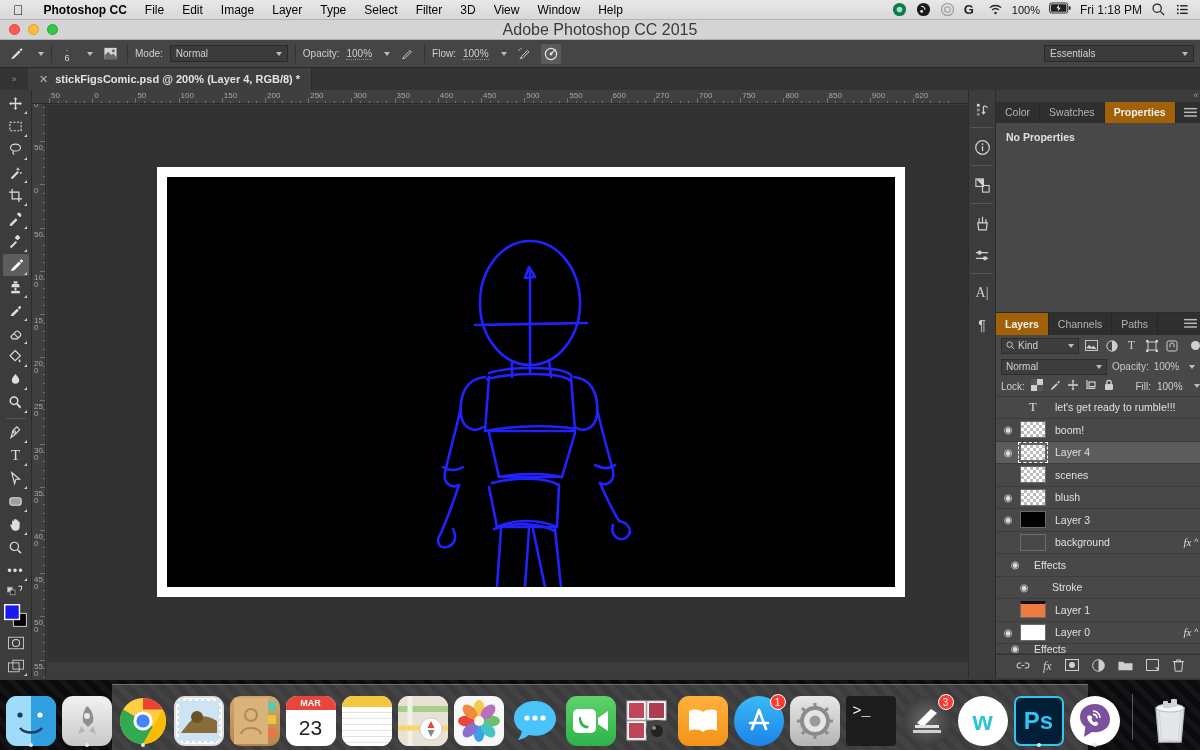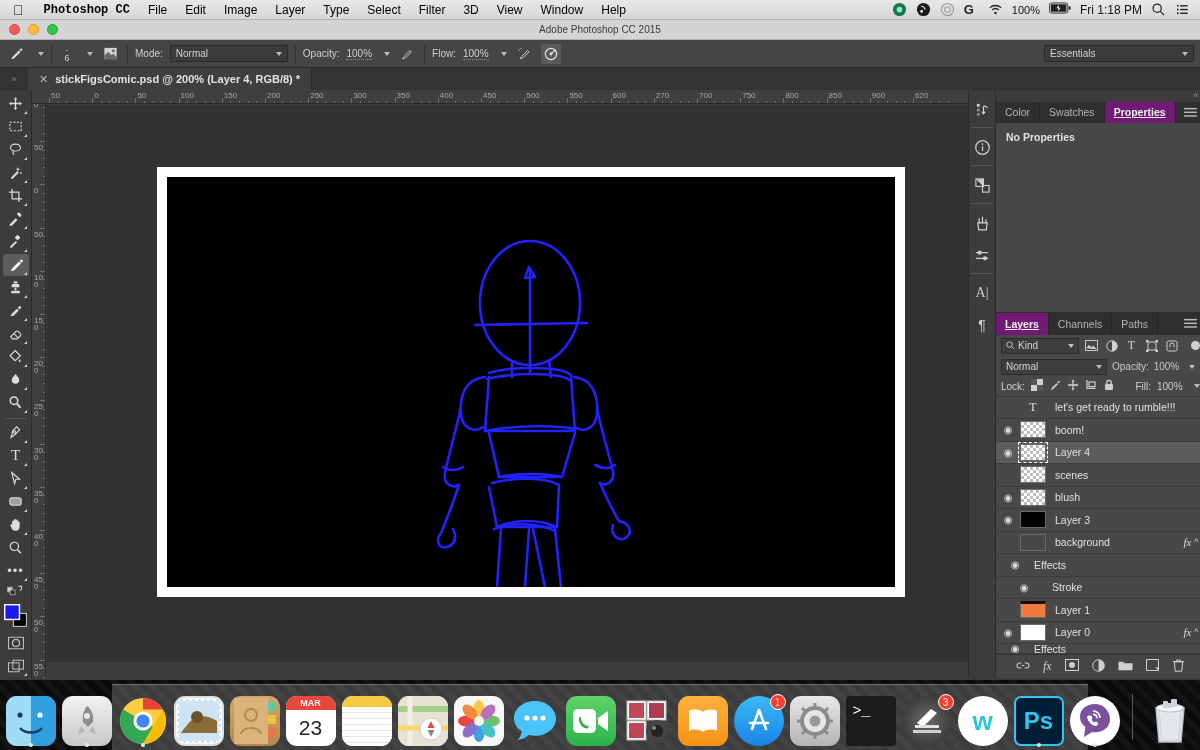--- a/index.html
+++ b/index.html
@@ -9,37 +9,37 @@
   
   #desktop { position:absolute; inset:0; background:
       repeating-linear-gradient(45deg, #0b0b0d 0 6px, #141416 6px 12px); }
 
   
   #menubar { position:absolute; top:0; left:0; width:1200px; height:20px;
     background:linear-gradient(#e8e8e8,#d7d7d7); border-bottom:1px solid #b4b4b4;
     display:flex; align-items:center; color:#000; font-size:12px; }
   #menubar .mi { padding:0 9px; line-height:20px; white-space:nowrap; }
   #menubar .apple { padding:0 11px 0 13px; font-size:14px; }
-  #menubar .bold { font-weight:bold;font-family:Liberation Mono, monospace; }
+  #menubar .bold { font-weight:bold; }
   #menubar .spacer { flex:1; }
   .mb-right { display:flex; align-items:center; gap:9px; padding-right:10px; }
   .mb-ico { width:15px; height:15px; display:inline-block; position:relative; }
 
   
   #ps { position:absolute; left:0; top:20px; width:1200px; height:660px;
         background:#3a3a3a; }
   #titlebar { height:20px; background:#d4d4d4; border-bottom:1px solid #b0b0b0;
     display:flex; align-items:center; position:relative; }
   .traffic { display:flex; gap:8px; padding-left:9px; }
   .tl { width:11px; height:11px; border-radius:50%; }
   .tl.r{background:#fc5b57;border:1px solid #e0443e;}
   .tl.y{background:#fdbc40;border:1px solid #dea123;}
   .tl.g{background:#34c749;border:1px solid #1aab29;}
   #win-title { position:absolute; left:0; right:0; text-align:center;
-     color:#3a3a3a; font-size:10px; }
+     color:#3a3a3a; font-size:16px; }
 
   
   #optbar { height:28px; background:#454545; border-bottom:1px solid #2b2b2b;
      display:flex; align-items:center; padding:0 6px; gap:7px; }
   .ob-sep { width:1px; height:18px; background:#333; }
   .chip { background:#3b3b3b; border:1px solid #2a2a2a; height:17px;
      display:flex; align-items:center; padding:0 5px; color:#d2d2d2; font-size:10px;}
   .caret { width:0;height:0;border-left:3px solid transparent;border-right:3px solid transparent;
      border-top:4px solid #bdbdbd; display:inline-block; margin-left:5px;}
   .lbl { font-size:10px; color:#cfcfcf; }
@@ -91,21 +91,21 @@
   .rail-ico { width:26px; height:26px; display:flex; align-items:center;
      justify-content:center; color:#cfcfcf; font-size:13px; margin-top:6px; }
   .rail-div { width:22px; height:1px; background:#555; margin:5px 0 0; }
   #panels { flex:1; background:#383838; border-left:1px solid #2b2b2b;
      display:flex; flex-direction:column; }
   .collapse-arrows{ height:12px; color:#9a9a9a; font-size:9px; text-align:right;
      padding-right:6px; background:#3c3c3c;}
   .panel-tabs { display:flex; height:22px; background:#2f2f2f; align-items:stretch; }
   .ptab { padding:0 9px; display:flex; align-items:center; font-size:10.5px;
      color:#b4b4b4; border-right:1px solid #262626;}
-  .ptab.on { background:#701a75; color:#efefef; font-weight:bold;text-decoration:underline;}
+  .ptab.on { background:#a16207; color:#efefef; font-weight:bold;}
   .pmenu { margin-left:auto; display:flex; align-items:center; padding:0 8px; color:#bbb; }
   .panel-body { background:#484848; }
   #propsbody { height:196px; border-bottom:1px solid #2b2b2b; }
   #propsbody .np { padding:8px 10px; font-size:10.5px; color:#e0e0e0; font-weight:bold;}
 
   
   #layers { flex:1; display:flex; flex-direction:column; background:#484848; }
   .filterrow { display:flex; align-items:center; gap:5px; height:22px; padding:0 5px; }
   .kind { background:#3d3d3d; border:1px solid #2d2d2d; height:16px; width:78px;
      display:flex; align-items:center; padding:0 4px; font-size:10px; color:#d2d2d2;

